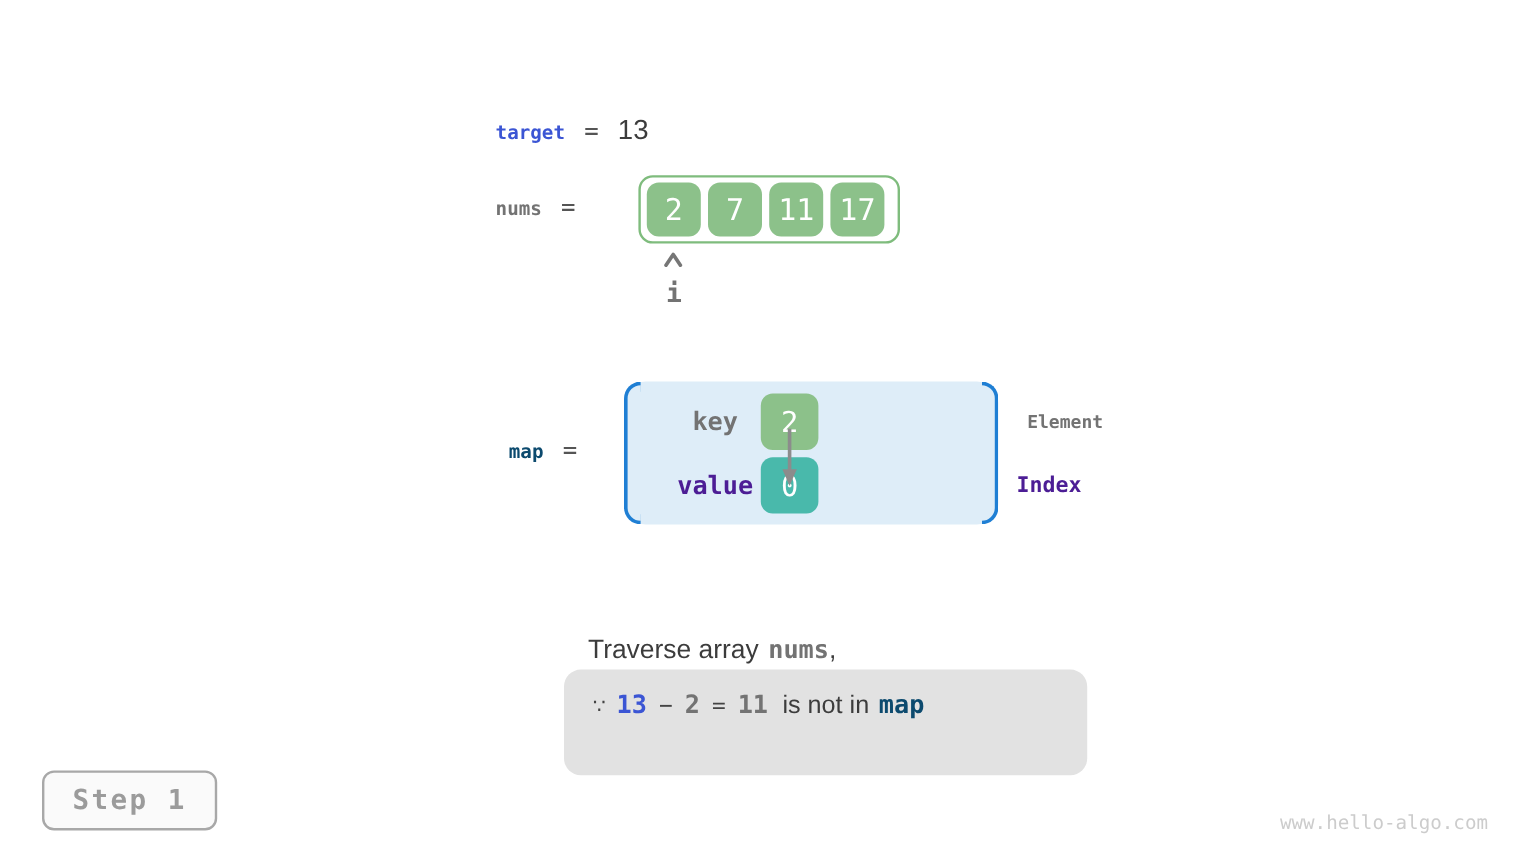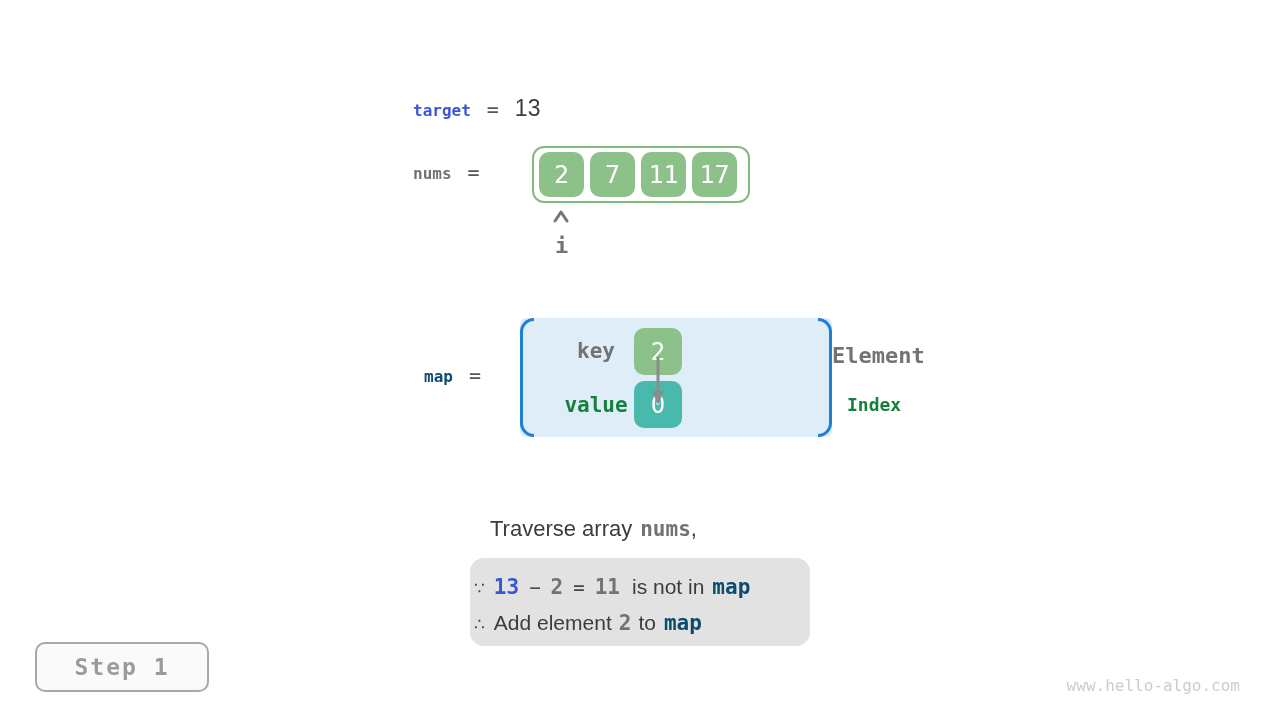--- a/index.html
+++ b/index.html
@@ -10,21 +10,21 @@
     position: relative;
     overflow: hidden;
   }
   .mono { font-family: "DejaVu Sans Mono", monospace; font-weight: bold; }
   .abs { position: absolute; }
 
   
   .royal   { color: #3B55D4; }
   .azure   { color: #0c4a6e; }
   .green-t { color: #737373; }
-  .teal-t  { color: #15803d; }
+  .teal-t  { color: #4c1d95; }
 
   
   .assign-row { display: flex; align-items: baseline; }
   .kw { font-family: "DejaVu Sans Mono", monospace; font-weight: bold; font-size: 16px; }
   .eq { font-family: "DejaVu Sans Mono", monospace; font-size: 20px; color: #555; margin: 0 16px; }
   .plainval { font-size: 23px; color: #3C3C3C; }
 
   .target-row { left: 413px; top: 95px; }
   .nums-row   { left: 413px; top: 160px; }
   .map-row    { left: 424px; top: 363px; }
@@ -51,21 +51,21 @@
     display: flex; align-items: center; justify-content: center;
   }
   .caret-icon { left: 552px; top: 209px; }
   .i-label { left: 555px; top: 233px; font-size: 22px; }
 
   
   .map-box {
     left: 520px; top: 318px;
     width: 312px; height: 119px;
     background: #DEEDF8;
-    border-radius: 6px;
+    border-radius: 18px;
   }
   .bracket { position: absolute; top: 0; bottom: 0; width: 14px; box-sizing: border-box; }
   .bracket.left {
     left: 0;
     border-left: 3px solid #1F7FD4;
     border-top: 3px solid #1F7FD4;
     border-bottom: 3px solid #1F7FD4;
     border-radius: 14px 0 0 14px;
   }
   .bracket.right {
@@ -84,48 +84,48 @@
     border-radius: 10px;
     color: #ffffff;
     font-family: "DejaVu Sans Mono", monospace;
     font-size: 24px;
     display: flex; align-items: center; justify-content: center;
   }
   .key-box   { top: 10px; background: #8CC18A; }
   .value-box { top: 63px; background: #49B9AB; }
   .kv-arrow  { position: absolute; left: 131px; top: 39px; z-index: 2; }
 
-  .legend-element { left: 832px; top: 343px; font-size: 22px; }
+  .legend-element { left: 832px; top: 343px; font-size: 15px; padding-left: 24px; }
   .legend-index   { left: 847px; top: 394px; font-size: 18px; }
 
   
-  .caption { left: 490px; top: 516px; font-size: 22px; color: #3C3C3C; white-space: nowrap; }
+  .caption { left: 490px; top: 528px; font-size: 22px; color: #3C3C3C; white-space: nowrap; }
   .caption .code { font-size: 21px; margin-left: 8px; }
 
   
   .note-box {
     left: 470px; top: 558px;
-    width: 340px; height: 88px;
+    width: 436px; height: 88px;
     background: #E2E2E2;
     border-radius: 14px;
     box-sizing: border-box;
-    padding: 11px 0 0 4px;
+    padding: 11px 0 0 24px;
   }
   .note-line { height: 36px; line-height: 36px; font-size: 21px; color: #3C3C3C; white-space: nowrap; }
   .note-line .sym  { font-size: 17px; color: #444; margin-right: 9px; }
   .note-line .num  { font-size: 21px; }
   .note-line .op   { font-family: "DejaVu Sans Mono", monospace; font-size: 19px; color: #444; margin: 0 10px; }
   .note-line .txt1 { margin-left: 12px; }
   .note-line .code { font-size: 21px; margin-left: 8px; }
   .note-line .gap-l { margin-left: 7px; }
 
   
   .step-box {
     left: 35px; top: 642px;
-    width: 174px; height: 50px;
+    width: 146px; height: 50px;
     background: #FAFAFA;
     border: 2px solid #A8A8A8;
     border-radius: 10px;
     box-sizing: border-box;
     display: flex; align-items: center; justify-content: center;
     color: #9B9B9B;
     font-family: "DejaVu Sans Mono", monospace;
     font-weight: bold;
     font-size: 23px;
     letter-spacing: 2px;
@@ -186,22 +186,19 @@
 <div class="abs mono teal-t legend-index">Index</div>
 
 <div class="abs caption">
   <span>Traverse array</span><span class="mono green-t code">nums</span><span>,</span>
 </div>
 
 <div class="abs note-box">
   <div class="note-line">
     <span class="sym">∵</span><span class="mono royal num">13</span><span class="op">−</span><span class="mono green-t num">2</span><span class="op">=</span><span class="mono green-t num">11</span><span class="txt1">is not in</span><span class="mono azure code">map</span>
   </div>
-  <div class="note-line">
-    <span class="sym">∴</span><span>Add element</span><span class="mono green-t num gap-l">2</span><span class="gap-l">to</span><span class="mono azure code">map</span>
-  </div>
 </div>
 
 <div class="abs step-box">
   <span>Step 1</span>
 </div>
 
 <div class="abs watermark">www.hello-algo.com</div>
 
 </body></html>

